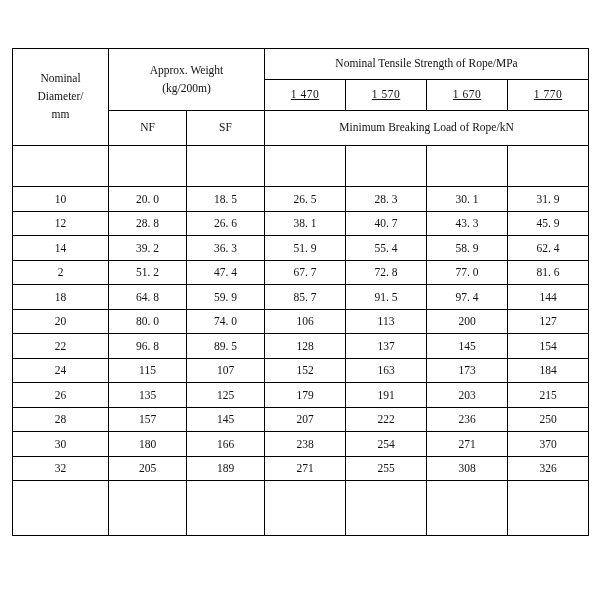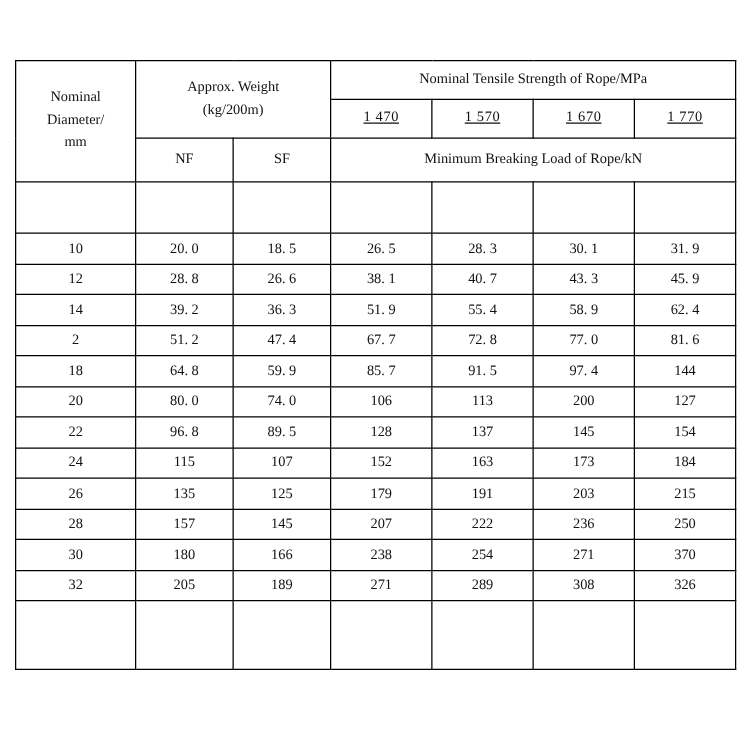--- a/index.html
+++ b/index.html
@@ -218,21 +218,21 @@
         <td>238</td>
         <td>254</td>
         <td>271</td>
         <td>370</td>
       </tr>
       <tr class="data-row">
         <td>32</td>
         <td>205</td>
         <td>189</td>
         <td>271</td>
-        <td>289</td>
+        <td>255</td>
         <td>308</td>
         <td>326</td>
       </tr>
 
       <tr class="tail-row">
         <td></td>
         <td></td>
         <td></td>
         <td></td>
         <td></td>

